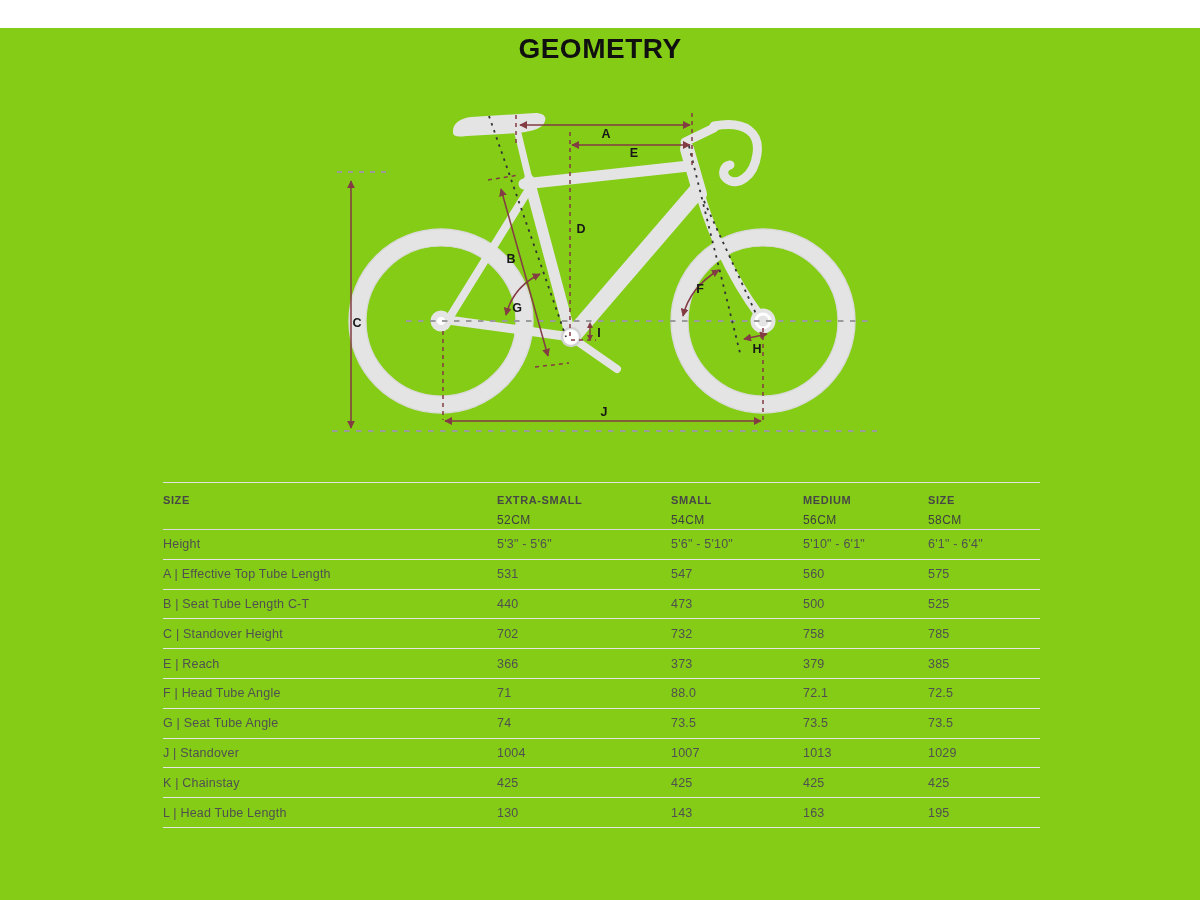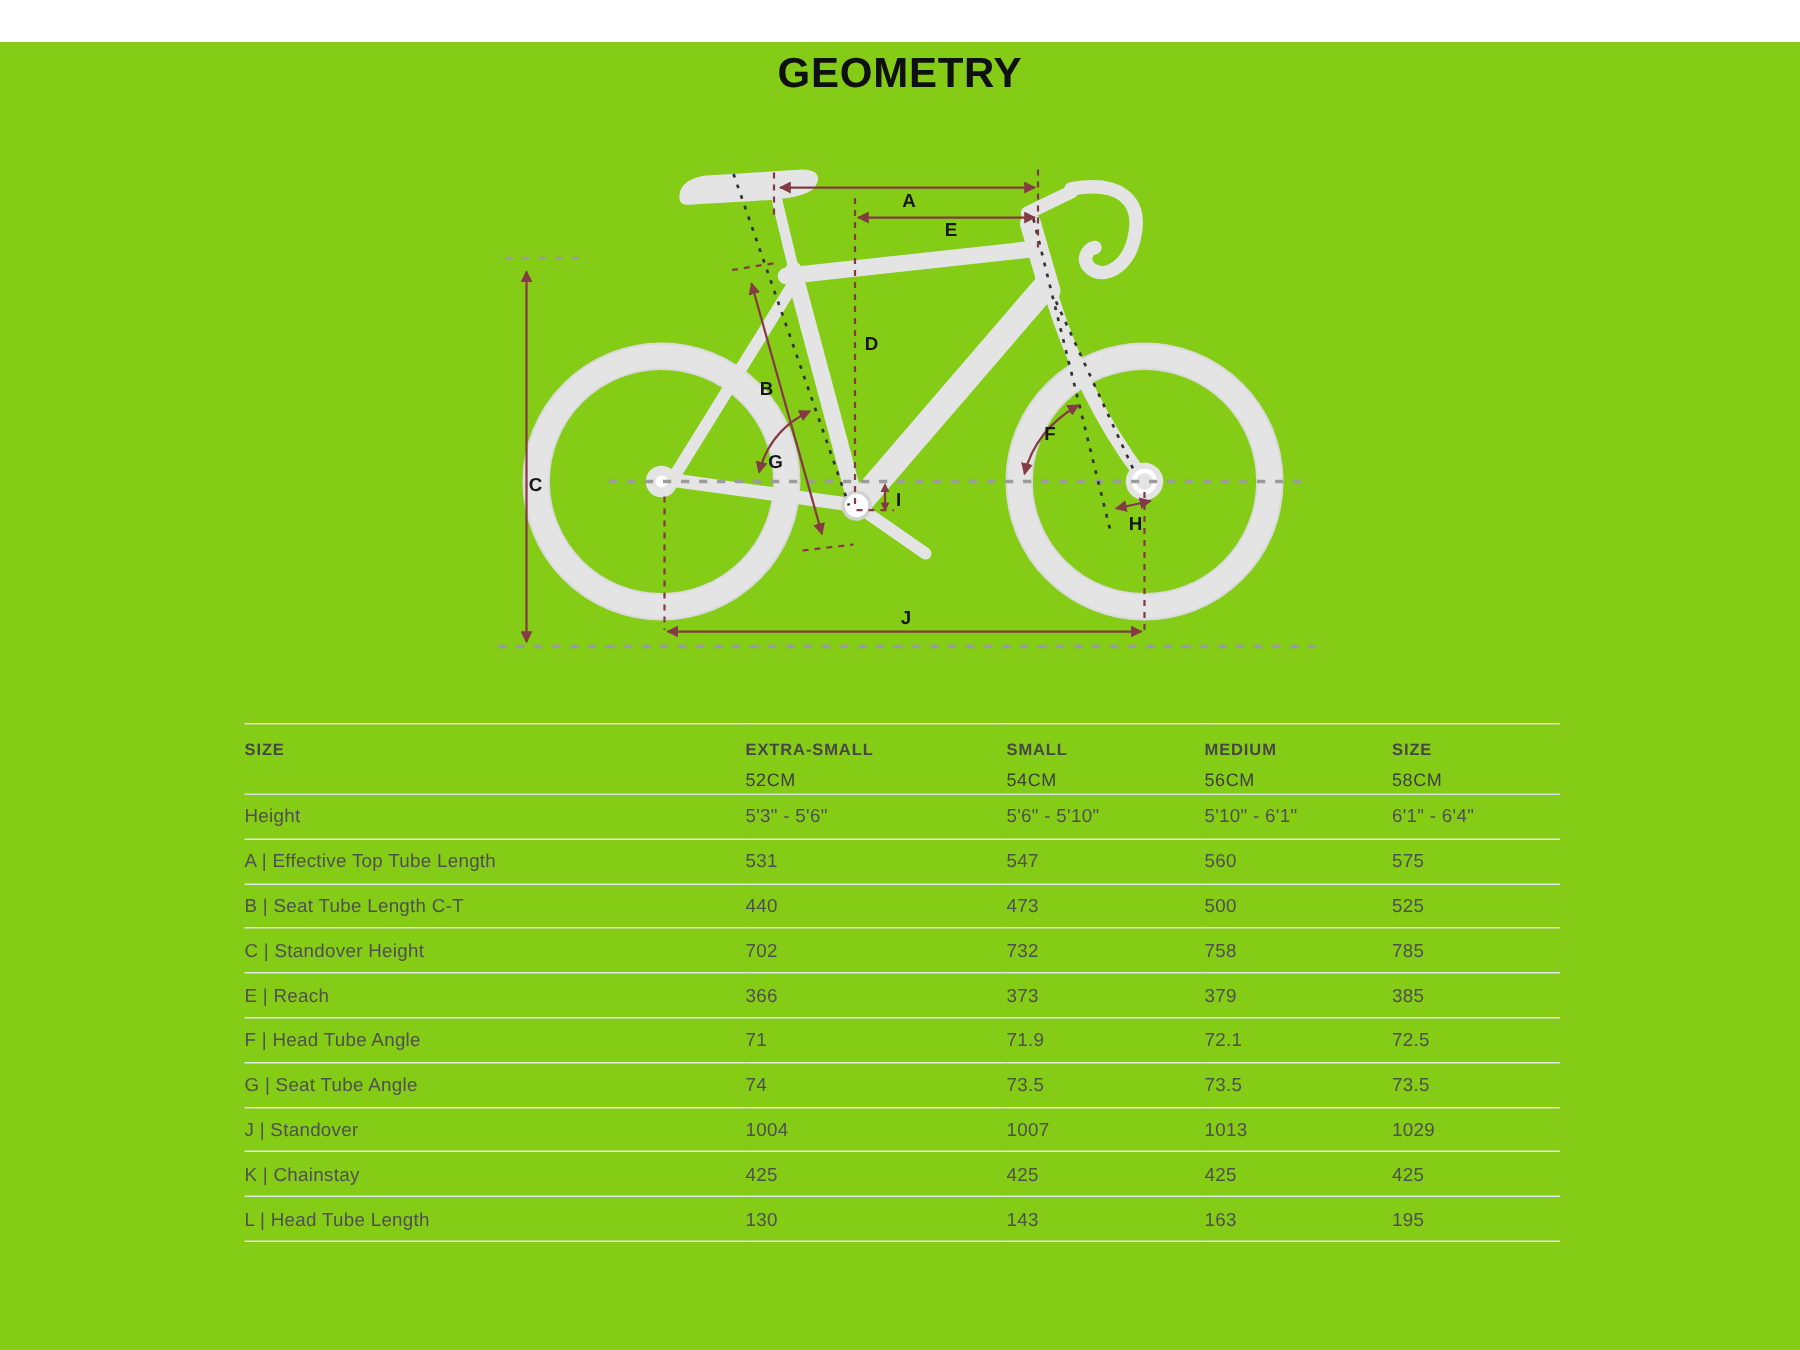--- a/index.html
+++ b/index.html
@@ -195,21 +195,21 @@
           <tr>
             <td>E | Reach</td>
             <td>366</td>
             <td>373</td>
             <td>379</td>
             <td>385</td>
           </tr>
           <tr>
             <td>F | Head Tube Angle</td>
             <td>71</td>
-            <td>71.9</td>
+            <td>88.0</td>
             <td>72.1</td>
             <td>72.5</td>
           </tr>
           <tr>
             <td>G | Seat Tube Angle</td>
             <td>74</td>
             <td>73.5</td>
             <td>73.5</td>
             <td>73.5</td>
           </tr>

